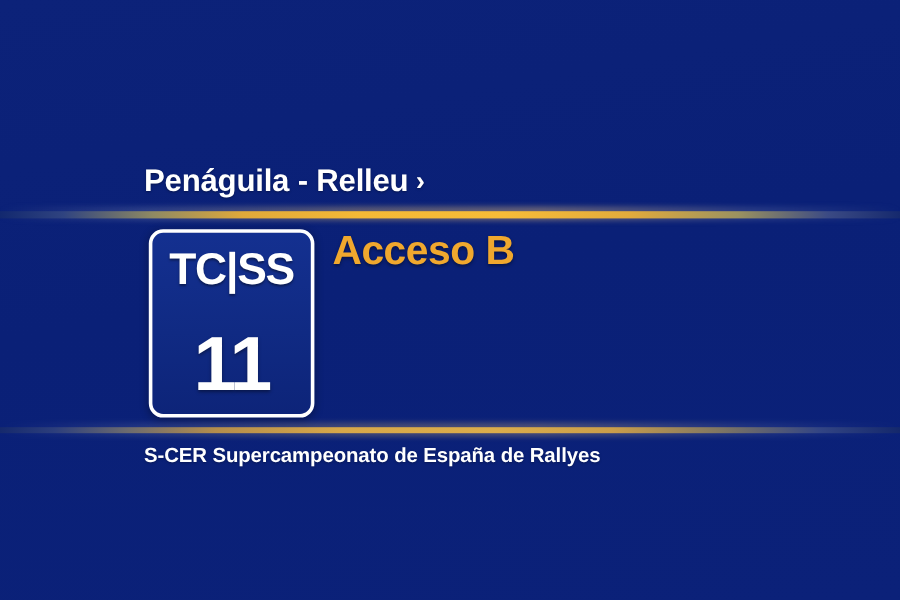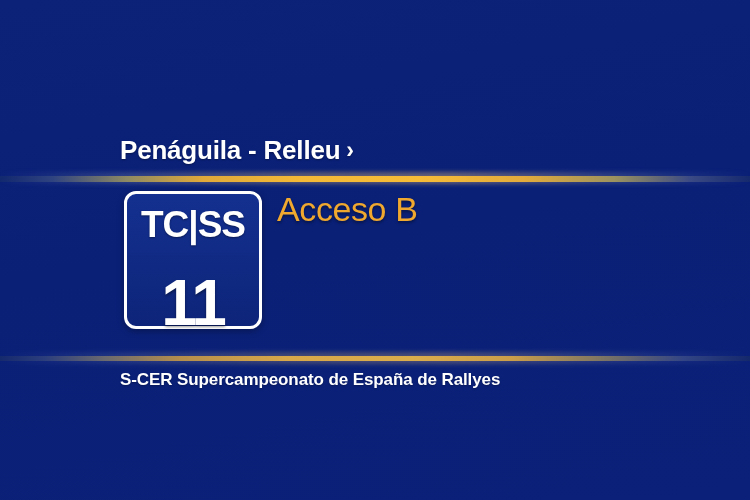--- a/index.html
+++ b/index.html
@@ -111,21 +111,21 @@
   #rule-bottom .glow {
     opacity: 0.7;
   }
 
   
   .stage-plate {
     position: absolute;
     left: 124px;
     top: 191px;
     width: 138px;
-    height: 138px;
+    height: 157px;
     border: 3px solid #ffffff;
     border-radius: 12px;
     background: linear-gradient(180deg, #143090 0%, #102a83 55%, #0d2479 100%);
     box-shadow: 0 2px 7px rgba(0,0,0,0.33);
     display: flex;
     flex-direction: column;
     align-items: center;
     justify-content: flex-start;
     box-sizing: border-box;
   }
@@ -148,21 +148,21 @@
     line-height: 1;
     text-shadow: 0 2px 3px rgba(0,0,0,0.4);
   }
 
   
   .access-label {
     position: absolute;
     left: 277px;
     top: 192px;
     font-size: 34px;
-    font-weight: normal;
+    font-weight: bold;
     color: #f0a82e;
     letter-spacing: -0.4px;
     line-height: 1;
     white-space: nowrap;
     text-shadow: 0 2px 3px rgba(0,0,0,0.40);
   }
 
   
   .championship {
     position: absolute;

